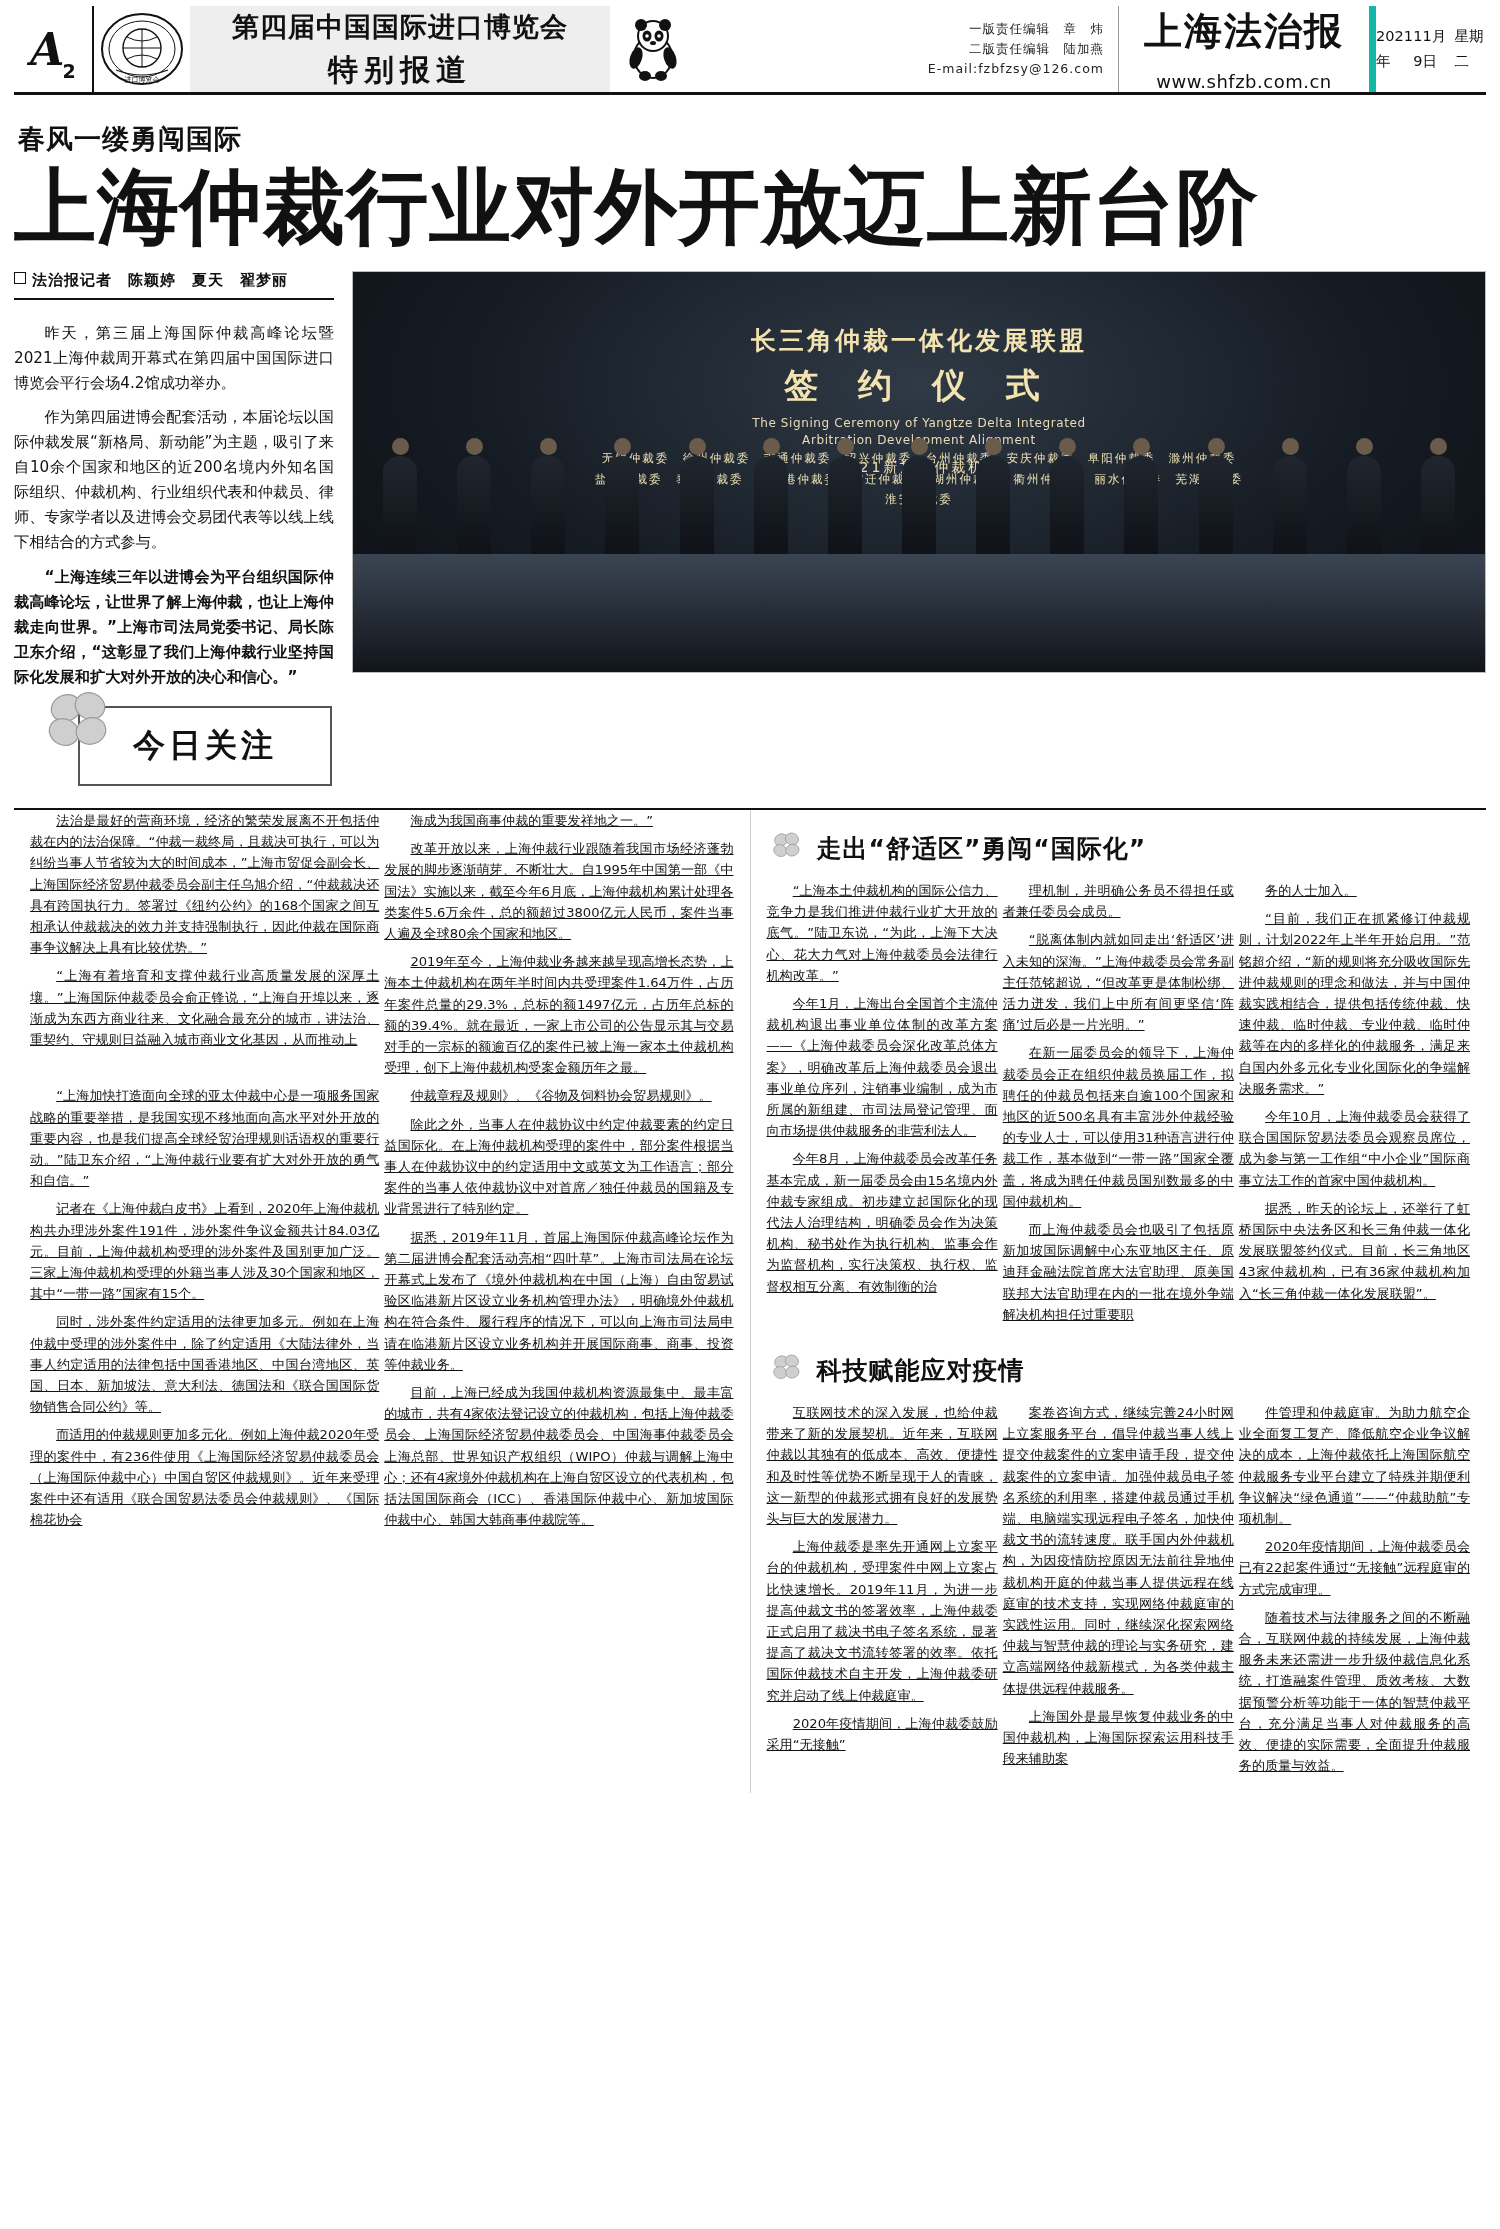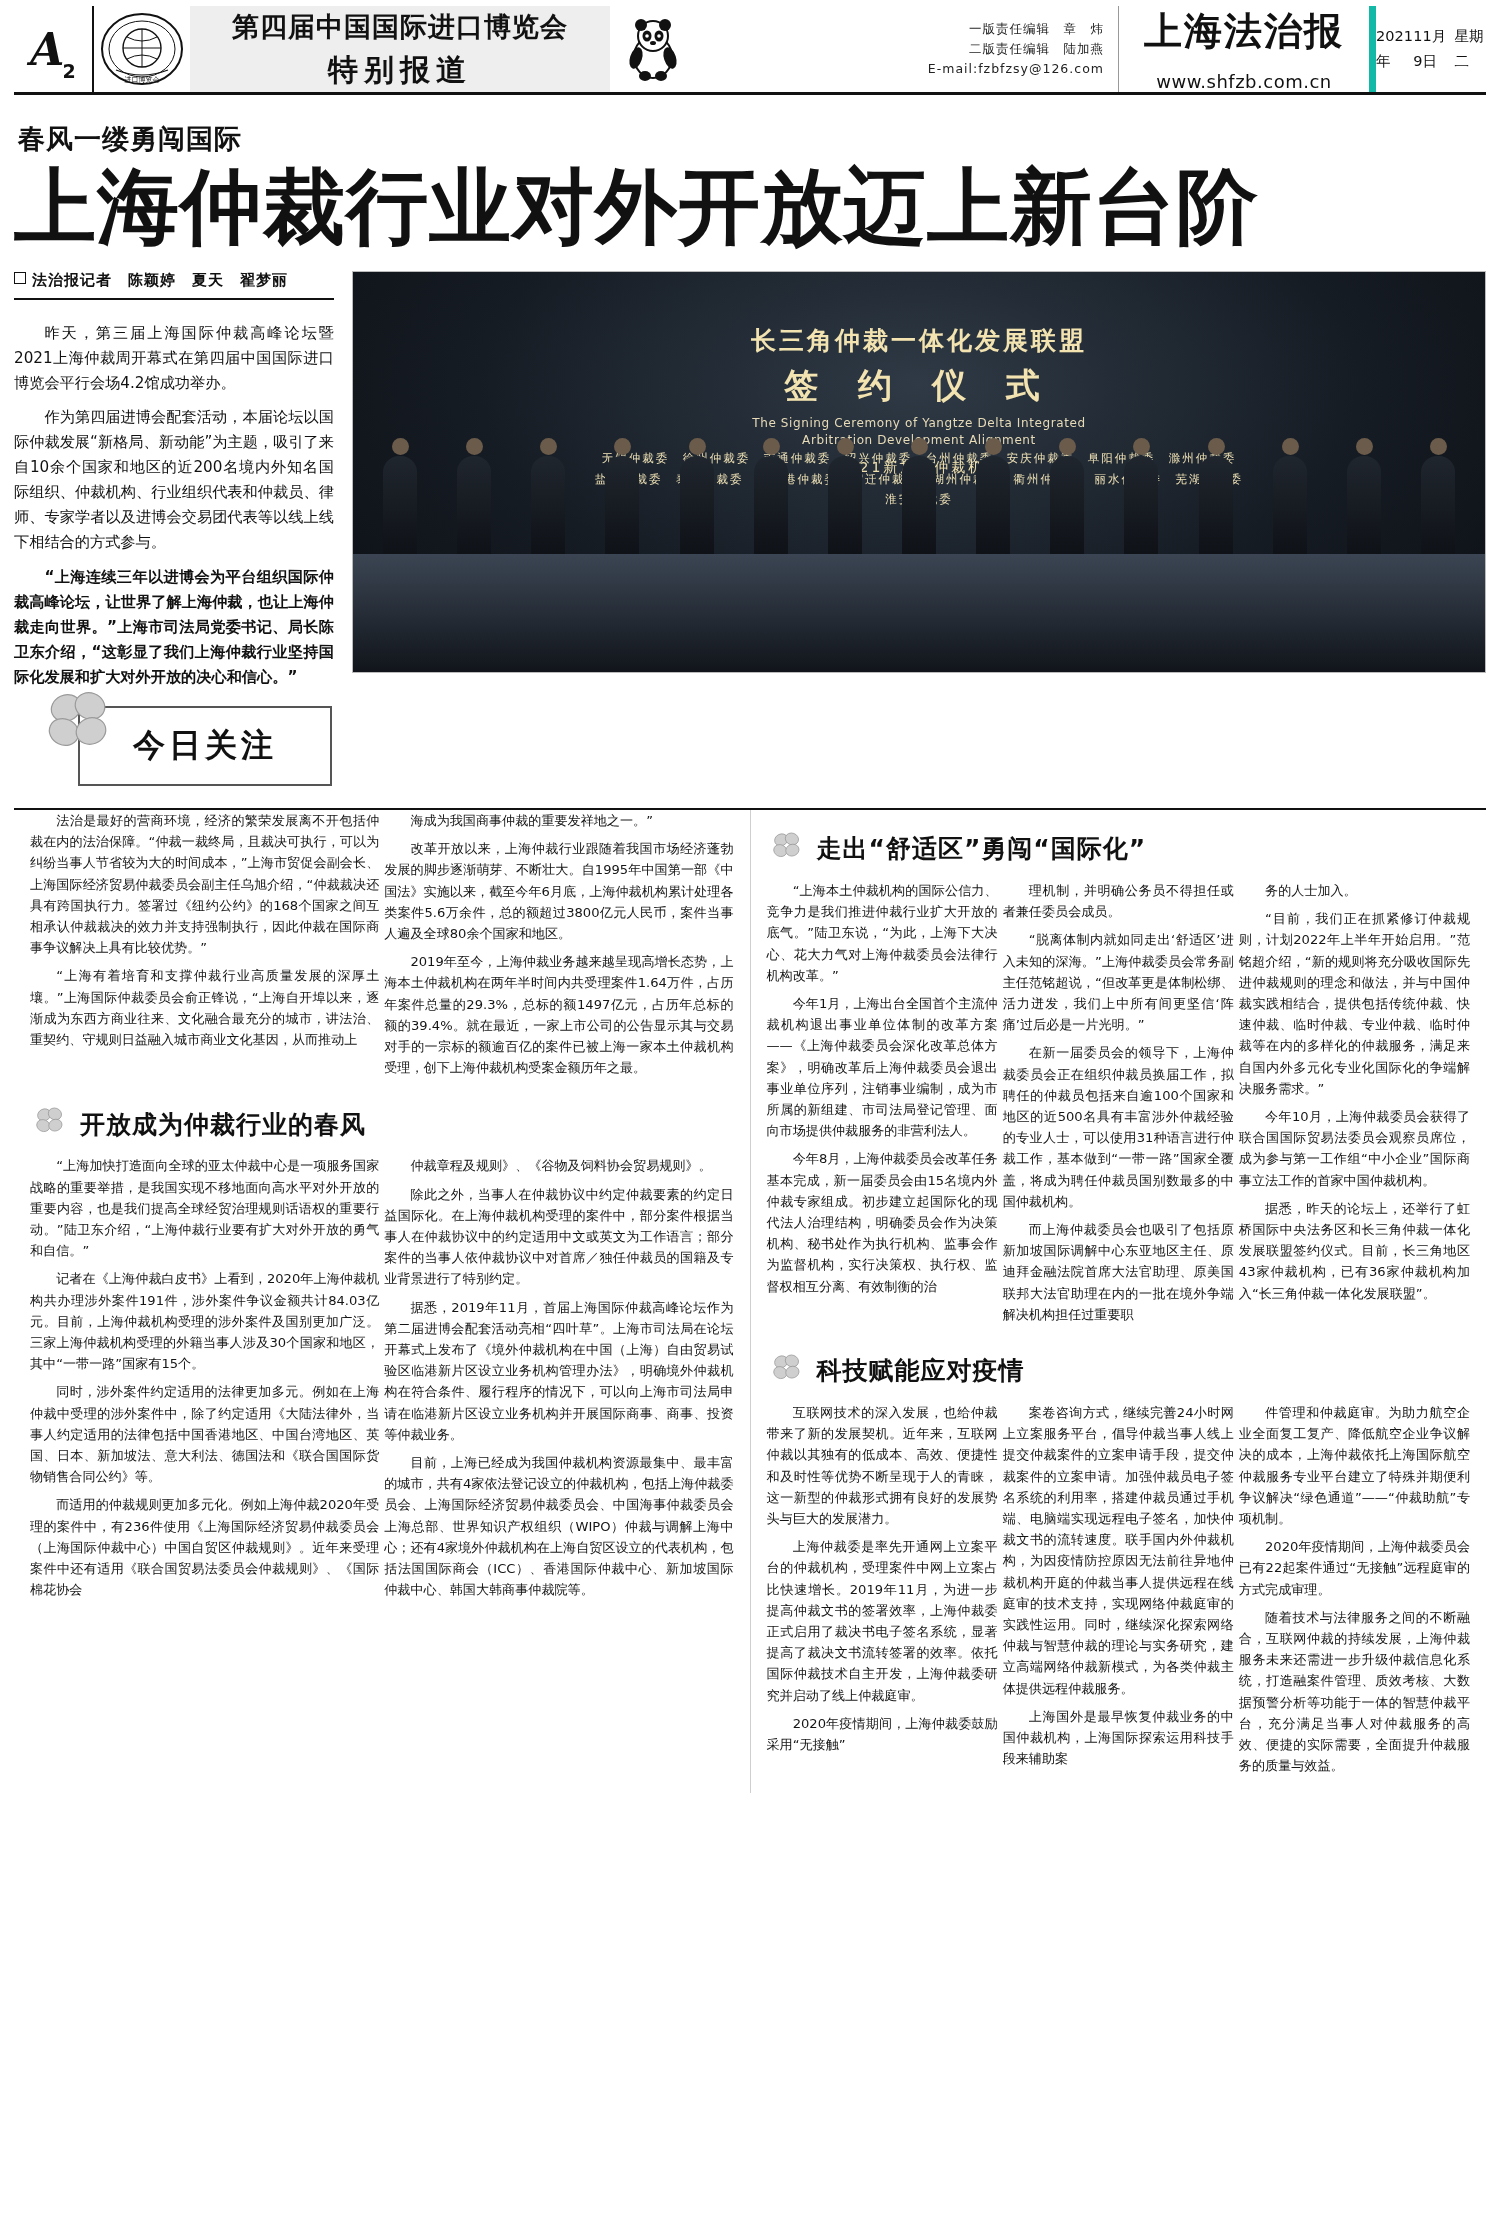--- a/index.html
+++ b/index.html
@@ -278,20 +278,21 @@
     margin:20px 0 12px 0;
   }
   .sec-head .t{
     font-size:25px;
     font-weight:bold;
     letter-spacing:1px;
   }
   .inner2{
     display:flex;
     gap:5px;
+    text-decoration:underline;
   }
   .inner2 .c{flex:1;}
   p.bd{
     margin:0 0 7px 0;
     font-size:13.1px;
     line-height:1.62;
     text-align:justify;
     text-indent:2em;
     color:#151515;
   }
@@ -434,33 +435,20 @@
           <p class="bd">法治是最好的营商环境，经济的繁荣发展离不开包括仲裁在内的法治保障。“仲裁一裁终局，且裁决可执行，可以为纠纷当事人节省较为大的时间成本，”上海市贸促会副会长、上海国际经济贸易仲裁委员会副主任乌旭介绍，“仲裁裁决还具有跨国执行力。签署过《纽约公约》的168个国家之间互相承认仲裁裁决的效力并支持强制执行，因此仲裁在国际商事争议解决上具有比较优势。”</p>
           <p class="bd">“上海有着培育和支撑仲裁行业高质量发展的深厚土壤。”上海国际仲裁委员会俞正锋说，“上海自开埠以来，逐渐成为东西方商业往来、文化融合最充分的城市，讲法治、重契约、守规则日益融入城市商业文化基因，从而推动上</p>
         </div>
         <div class="c">
           <p class="bd">海成为我国商事仲裁的重要发祥地之一。”</p>
           <p class="bd">改革开放以来，上海仲裁行业跟随着我国市场经济蓬勃发展的脚步逐渐萌芽、不断壮大。自1995年中国第一部《中国法》实施以来，截至今年6月底，上海仲裁机构累计处理各类案件5.6万余件，总的额超过3800亿元人民币，案件当事人遍及全球80余个国家和地区。</p>
           <p class="bd">2019年至今，上海仲裁业务越来越呈现高增长态势，上海本土仲裁机构在两年半时间内共受理案件1.64万件，占历年案件总量的29.3%，总标的额1497亿元，占历年总标的额的39.4%。就在最近，一家上市公司的公告显示其与交易对手的一宗标的额逾百亿的案件已被上海一家本土仲裁机构受理，创下上海仲裁机构受案金额历年之最。</p>
         </div>
       </div>
 
-      <div class="sec-head">
-        <span class="clover-ico">
-          <svg width="40" height="34" viewBox="0 0 86 76">
-            <g fill="#cfcfcf" stroke="#9a9a9a" stroke-width="1.6">
-              <ellipse cx="30" cy="22" rx="15" ry="13" transform="rotate(-25 30 22)"></ellipse>
-              <ellipse cx="54" cy="20" rx="15" ry="13" transform="rotate(20 54 20)"></ellipse>
-              <ellipse cx="28" cy="46" rx="15" ry="13" transform="rotate(25 28 46)"></ellipse>
-              <ellipse cx="55" cy="45" rx="15" ry="13" transform="rotate(-20 55 45)"></ellipse>
-            </g>
-          </svg>
-        </span>
-        <span class="t">开放成为仲裁行业的春风</span>
-      </div>
       <div class="inner2">
         <div class="c">
           <p class="bd">“上海加快打造面向全球的亚太仲裁中心是一项服务国家战略的重要举措，是我国实现不移地面向高水平对外开放的重要内容，也是我们提高全球经贸治理规则话语权的重要行动。”陆卫东介绍，“上海仲裁行业要有扩大对外开放的勇气和自信。”</p>
           <p class="bd">记者在《上海仲裁白皮书》上看到，2020年上海仲裁机构共办理涉外案件191件，涉外案件争议金额共计84.03亿元。目前，上海仲裁机构受理的涉外案件及国别更加广泛。三家上海仲裁机构受理的外籍当事人涉及30个国家和地区，其中“一带一路”国家有15个。</p>
           <p class="bd">同时，涉外案件约定适用的法律更加多元。例如在上海仲裁中受理的涉外案件中，除了约定适用《大陆法律外，当事人约定适用的法律包括中国香港地区、中国台湾地区、英国、日本、新加坡法、意大利法、德国法和《联合国国际货物销售合同公约》等。</p>
           <p class="bd">而适用的仲裁规则更加多元化。例如上海仲裁2020年受理的案件中，有236件使用《上海国际经济贸易仲裁委员会（上海国际仲裁中心）中国自贸区仲裁规则》。近年来受理案件中还有适用《联合国贸易法委员会仲裁规则》、《国际棉花协会</p>
         </div>
         <div class="c">
           <p class="bd">仲裁章程及规则》、《谷物及饲料协会贸易规则》。</p>
           <p class="bd">除此之外，当事人在仲裁协议中约定仲裁要素的约定日益国际化。在上海仲裁机构受理的案件中，部分案件根据当事人在仲裁协议中的约定适用中文或英文为工作语言；部分案件的当事人依仲裁协议中对首席／独任仲裁员的国籍及专业背景进行了特别约定。</p>

